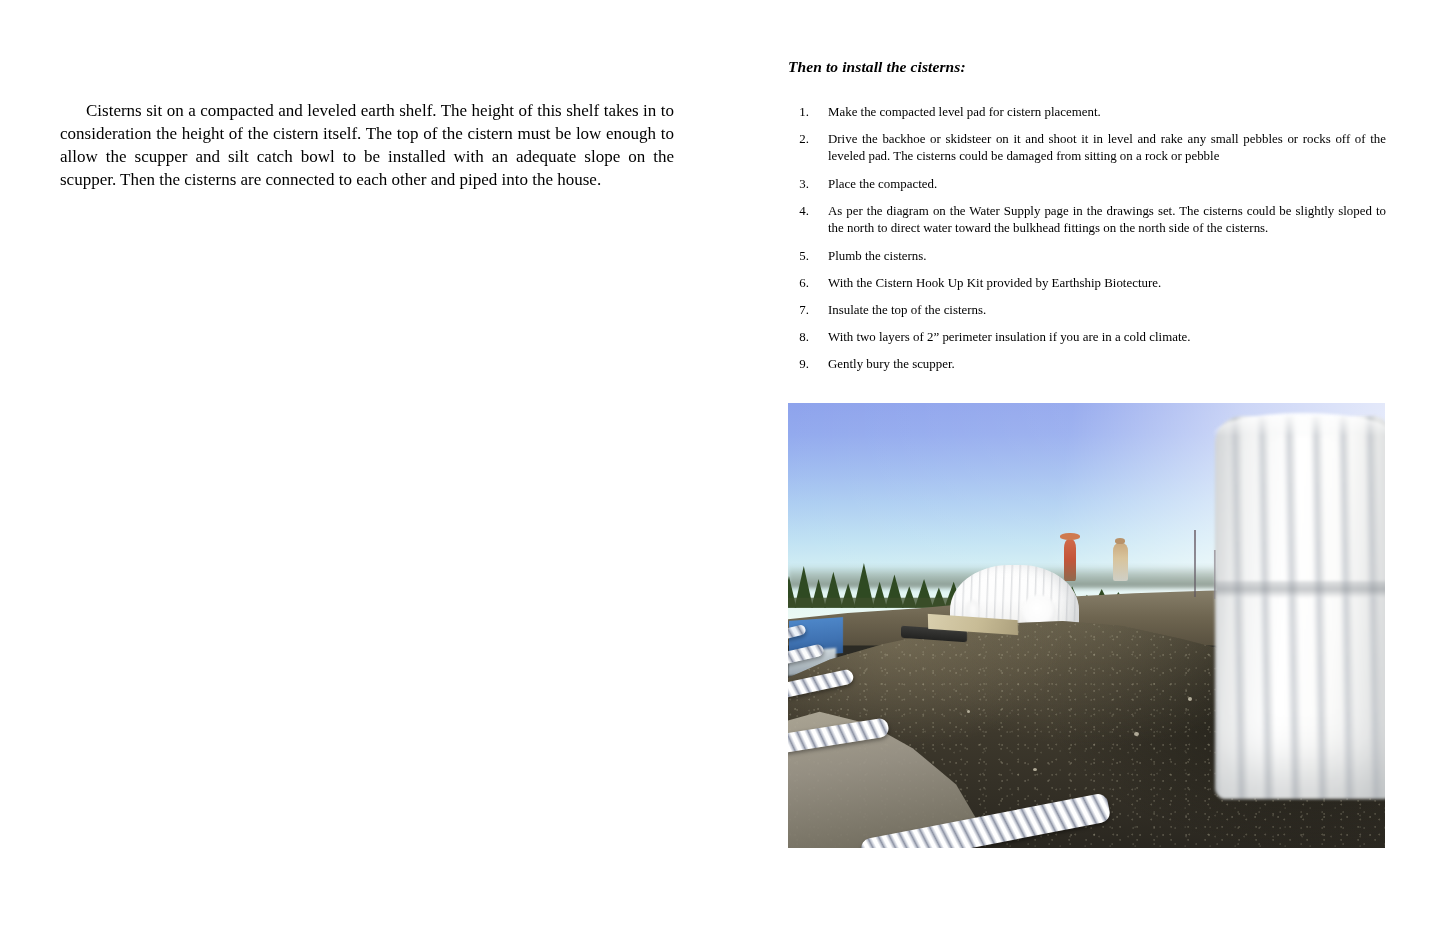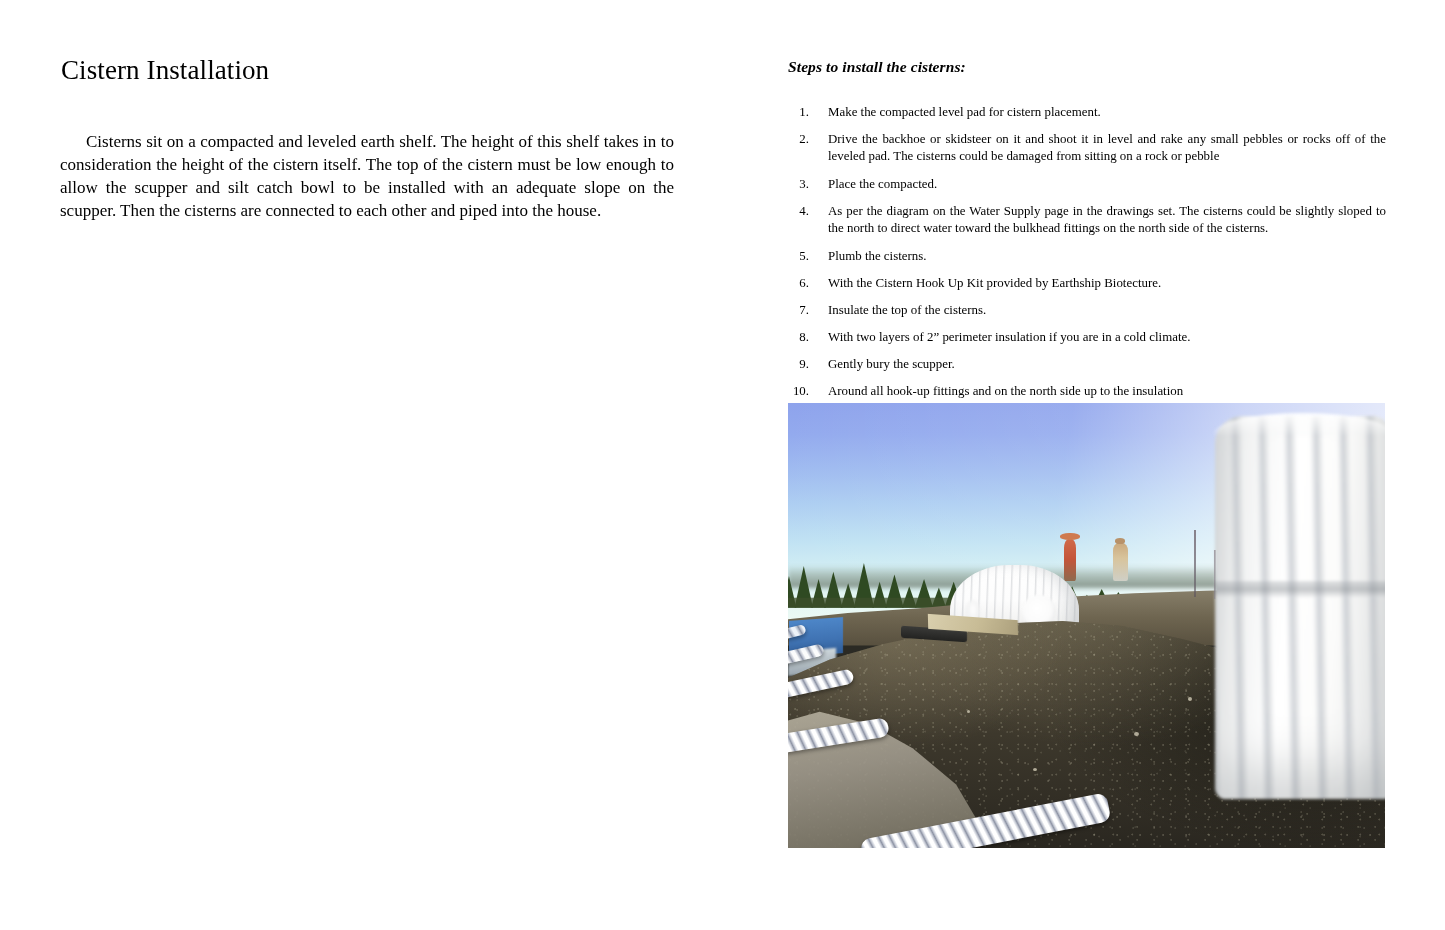--- a/index.html
+++ b/index.html
@@ -442,26 +442,25 @@
     border-radius: 50%;
     opacity: 0.8;
   }
 </style>
 </head>
 <body>
 
 <div class="page">
 
   <div class="col-left">
-    <h1 class="page-title">Cistern Installation</h1>
     <p class="body-para">Cisterns sit on a compacted and leveled earth shelf. The height of this shelf takes in to consideration the height of the cistern itself. The top of the cistern must be low enough to allow the scupper and silt catch bowl to be installed with an adequate slope on the scupper. Then the cisterns are connected to each other and piped into the house.</p>
   </div>
 
   <div class="col-right">
-    <h2 class="steps-heading">Steps to install the cisterns:</h2>
+    <h2 class="steps-heading">Then to install the cisterns:</h2>
 
     <ol class="steps">
       <li>
         <span class="num">1.</span>
         <span class="txt">Make the compacted level pad for cistern placement.</span>
       </li>
       <li>
         <span class="num">2.</span>
         <span class="txt">Drive the backhoe or skidsteer on it and shoot it in level and rake any small pebbles or rocks off of the leveled pad. The cisterns could be damaged from sitting on a rock or pebble</span>
       </li>
@@ -485,24 +484,20 @@
         <span class="num">7.</span>
         <span class="txt">Insulate the top of the cisterns.</span>
       </li>
       <li>
         <span class="num">8.</span>
         <span class="txt">With two layers of 2” perimeter insulation if you are in a cold climate.</span>
       </li>
       <li>
         <span class="num">9.</span>
         <span class="txt">Gently bury the scupper.</span>
-      </li>
-      <li>
-        <span class="num">10.</span>
-        <span class="txt">Around all hook-up fittings and on the north side up to the insulation</span>
       </li>
     </ol>
   </div>
 
   <div class="photo-wrap">
     <div class="photo">
 
       <div class="sky"></div>
       <div class="ridge"></div>
 

